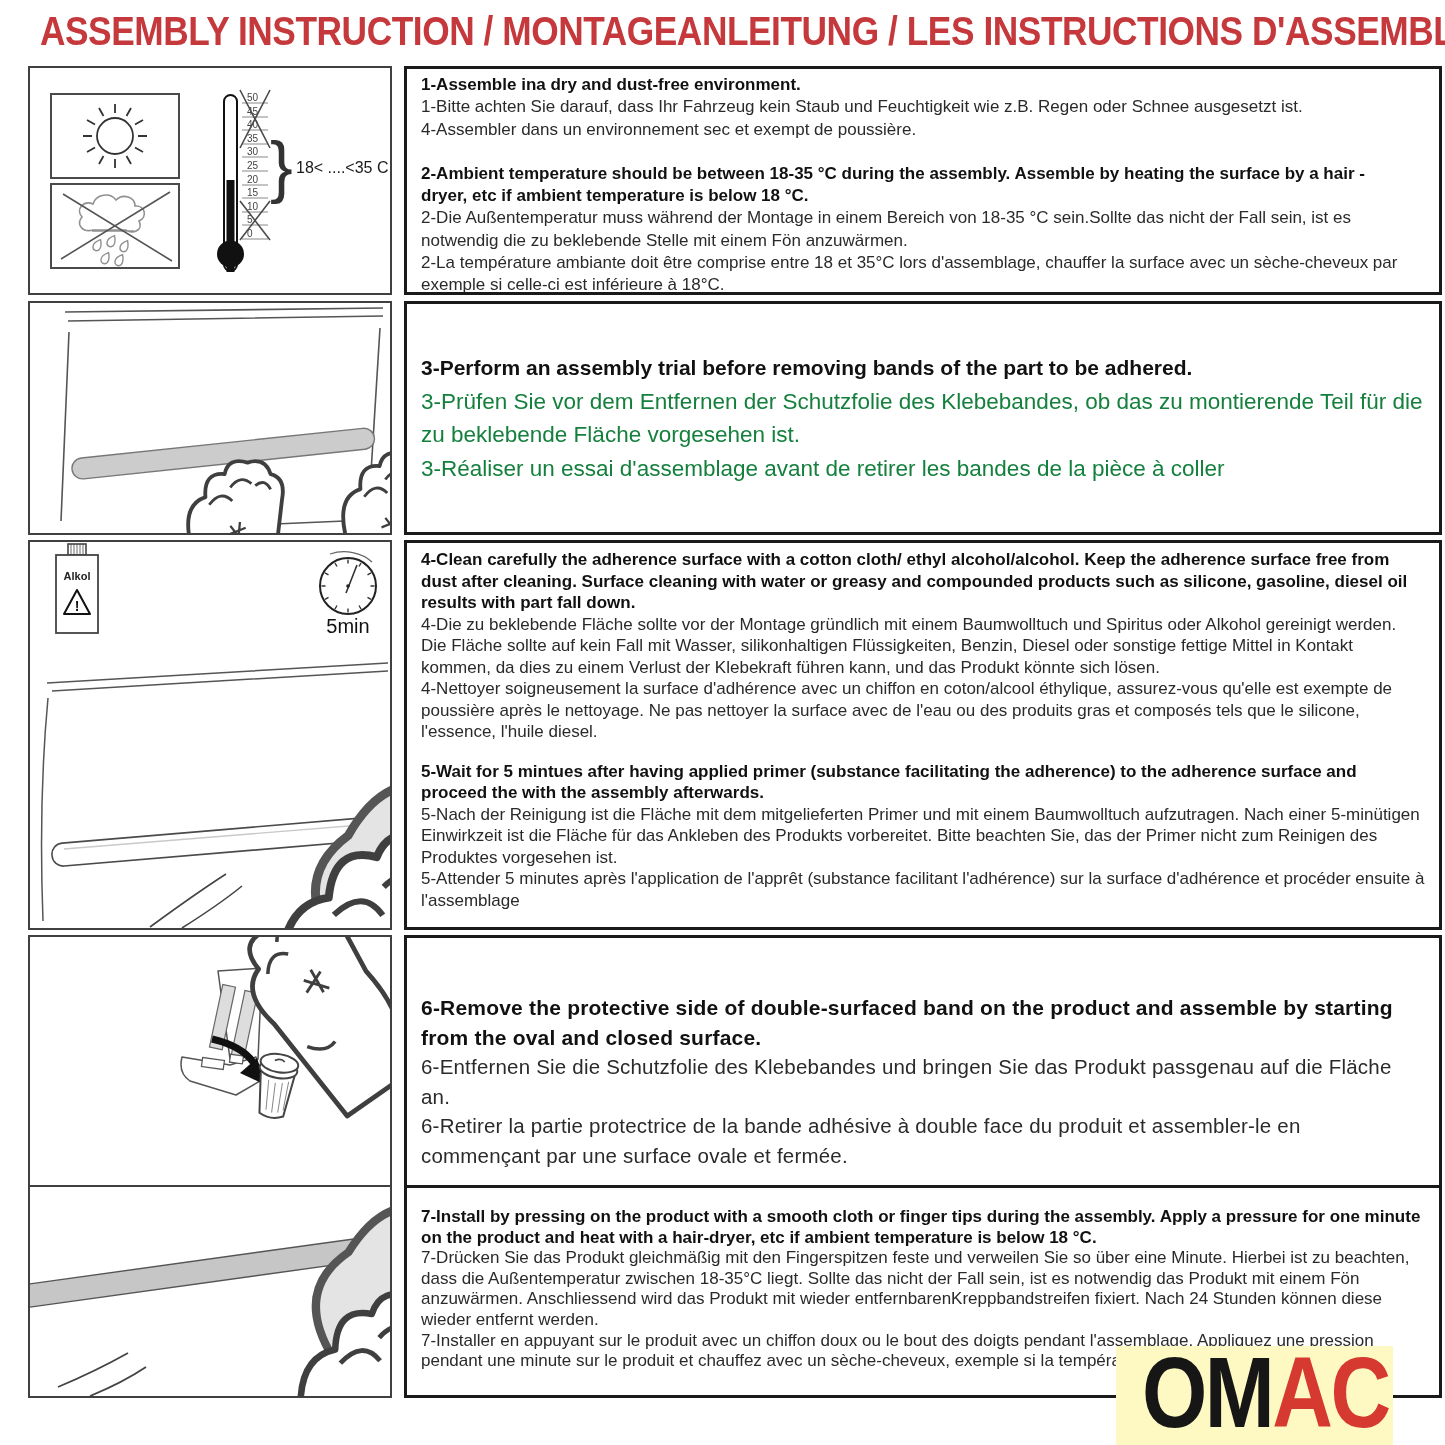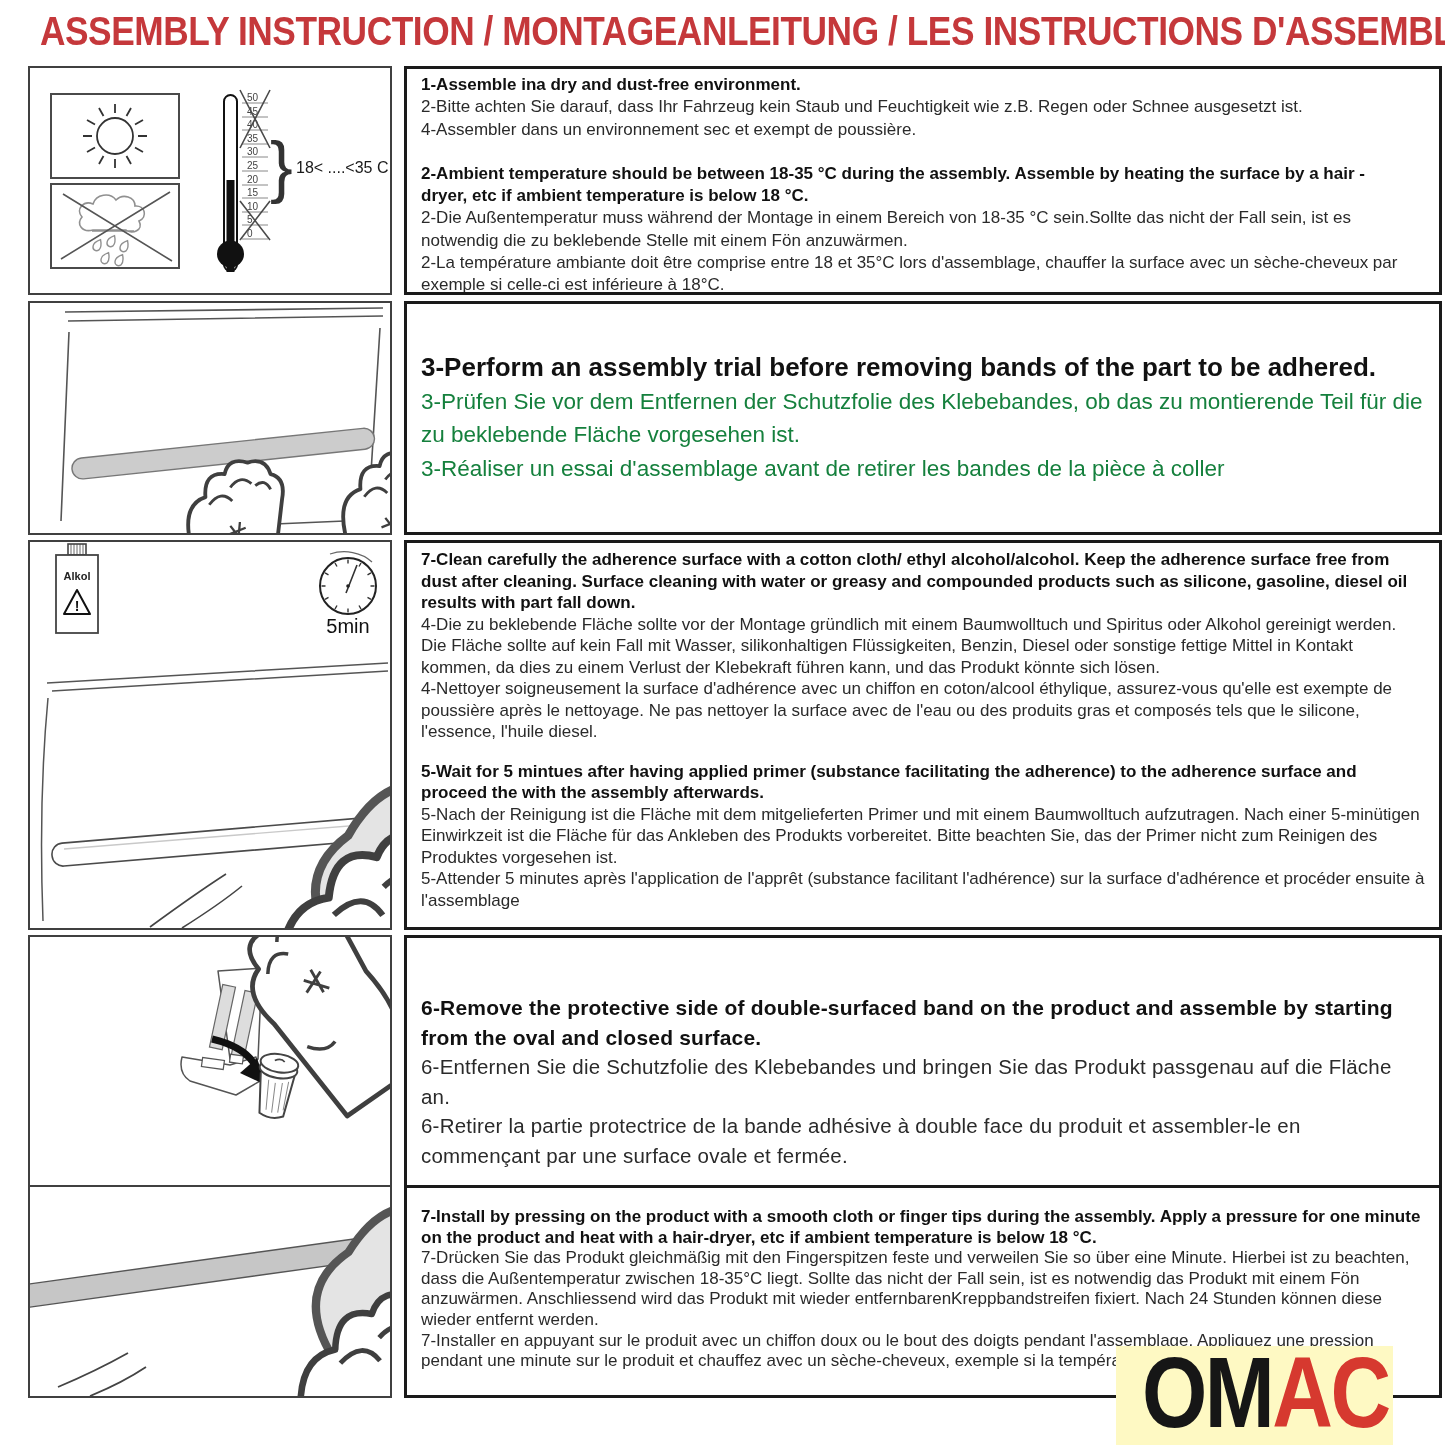--- a/index.html
+++ b/index.html
@@ -16,21 +16,21 @@
   .pad-a{padding:5px 28px 0 14px;}
   .pad-b{padding:6px 14px 0 14px;}
   .pad-c{padding:19px 14px 0 14px;}
   .vcenter{justify-content:center;padding:0 14px;}
   .t-sm p{font-size:17px;line-height:22.3px;color:#2a2a2a;}
   .t-sm3 p{font-size:17px;line-height:21.5px;color:#2a2a2a;}
   .t-sm5 p{font-size:17px;line-height:20.6px;color:#2a2a2a;}
   .t-lg p{font-size:22.5px;line-height:33.5px;color:#15803d;}
   .t-md p{font-size:20.5px;line-height:29.5px;color:#2a2a2a;letter-spacing:0.2px;}
   .b{font-weight:700;color:#111 !important;}
-  .t-lg p.b{font-size:26px;}
+  .t-lg p.b{font-size:21px;}
   .t-md p.b{font-size:21px;}
   .gap1{margin-top:22px !important;}
   .gap3{margin-top:18px !important;}
   .logo-wrap{position:absolute;left:1116px;top:1346px;width:277px;height:99px;background:#fef9c3;}
   .logo{position:absolute;right:4px;top:0;font-size:100px;font-weight:900;line-height:0.92;
         letter-spacing:-3px;white-space:nowrap;transform:scaleX(0.84);transform-origin:100% 0;}
   .logo .blk{color:#161616;}
   .logo .red{color:#d6392f;}
   svg text{font-family:"Liberation Sans",sans-serif;}
 </style>
@@ -94,21 +94,21 @@
             <path d="M212,35 L238,35 M212,49 L238,49 M212,62 L238,62 M212,76 L238,76 M212,89 L238,89 M212,103 L238,103 M212,117 L238,117 M212,130 L238,130 M212,144 L238,144 M212,157 L238,157 M212,171 L238,171" stroke="#888" stroke-width="1"></path>
           </g>
           <path d="M210,22 L240,80 M240,22 L210,80 M210,133 L240,172 M240,133 L210,172" stroke="#4a4a4a" stroke-width="1.6"></path>
           <text x="240" y="122" font-size="68" fill="#333">}</text>
           <text x="266" y="105" font-size="16" fill="#1a1a1a">18&lt; ....&lt;35 C</text>
         </g>
       </svg>
     </div>
     <div class="txt t-sm pad-a">
       <p class="b">1-Assemble ina dry and dust-free environment.</p>
-      <p>2-Bitte achten Sie darauf, dass Ihr Fahrzeug kein Staub und Feuchtigkeit wie z.B. Regen oder Schnee ausgesetzt ist.</p>
+      <p>1-Bitte achten Sie darauf, dass Ihr Fahrzeug kein Staub und Feuchtigkeit wie z.B. Regen oder Schnee ausgesetzt ist.</p>
       <p>4-Assembler dans un environnement sec et exempt de poussière.</p>
       <p class="b gap1">2-Ambient temperature should be between 18-35 °C  during the assembly. Assemble by heating the surface by a hair -dryer, etc if ambient temperature is below 18 °C.</p>
       <p>2-Die Außentemperatur muss während der Montage in einem Bereich von 18-35 °C  sein.Sollte das nicht der Fall sein, ist es notwendig die zu beklebende Stelle mit einem Fön anzuwärmen.</p>
       <p>2-La température ambiante doit être comprise entre 18 et 35°C lors d'assemblage, chauffer la surface avec un sèche-cheveux par exemple si celle-ci est inférieure à 18°C.</p>
     </div>
   </div>
 
   <div class="row" style="top:301px;height:234px;">
     <div class="illus">
       <svg viewBox="0 0 360 230">
@@ -155,21 +155,21 @@
         </g>
         <rect x="22" y="302" width="342" height="23" rx="11" fill="#fff" stroke="#4a4a4a" stroke-width="1.6" transform="rotate(-4.8 22 313)"></rect>
         <path d="M34,307 L356,281" stroke="#c9c9c9" stroke-width="1.4" transform="rotate(0)" fill="none"></path>
         <path d="M120,385 Q165,352 196,332 M152,386 Q190,362 212,344" fill="none" stroke="#444" stroke-width="1.6"></path>
         <use href="#cloth" transform="translate(232,240) scale(1.05) rotate(-10)"></use>
         <use href="#cloth" transform="translate(206,326) scale(0.9) rotate(16)"></use>
         <use href="#hand" transform="translate(196,250) rotate(10 32 48)"></use>
       </svg>
     </div>
     <div class="txt t-sm3 pad-b">
-      <p class="b">7-Clean carefully the adherence surface with a cotton cloth/ ethyl alcohol/alcohol. Keep the adherence surface free from dust after cleaning. Surface cleaning with water or greasy and compounded products such as silicone, gasoline, diesel oil results with part fall down.</p>
+      <p class="b">4-Clean carefully the adherence surface with a cotton cloth/ ethyl alcohol/alcohol. Keep the adherence surface free from dust after cleaning. Surface cleaning with water or greasy and compounded products such as silicone, gasoline, diesel oil results with part fall down.</p>
       <p>4-Die zu beklebende Fläche sollte vor der Montage gründlich mit einem Baumwolltuch und Spiritus oder Alkohol gereinigt werden. Die Fläche sollte auf kein Fall mit Wasser, silikonhaltigen Flüssigkeiten, Benzin, Diesel oder sonstige fettige Mittel in Kontakt kommen, da dies zu einem Verlust der Klebekraft führen kann, und das Produkt könnte sich lösen.</p>
       <p>4-Nettoyer soigneusement la surface d'adhérence avec un chiffon en coton/alcool éthylique, assurez-vous qu'elle est exempte de poussière après le nettoyage. Ne pas nettoyer la surface avec de l'eau ou des produits gras et composés tels que le silicone, l'essence, l'huile diesel.</p>
       <p class="b gap3">5-Wait for 5 mintues after having applied primer (substance facilitating the adherence) to the adherence surface and proceed the with the assembly afterwards.</p>
       <p>5-Nach der Reinigung ist die Fläche mit dem mitgelieferten Primer und mit einem Baumwolltuch aufzutragen. Nach einer 5-minütigen Einwirkzeit ist die Fläche für das Ankleben des Produkts vorbereitet. Bitte beachten Sie, das der Primer nicht zum Reinigen des Produktes vorgesehen ist.</p>
       <p>5-Attender 5 minutes après l'application de l'apprêt (substance facilitant l'adhérence) sur la surface d'adhérence et procéder ensuite à l'assemblage</p>
     </div>
   </div>
 
   <div class="row" style="top:935px;height:293px;">
     <div class="illus">

